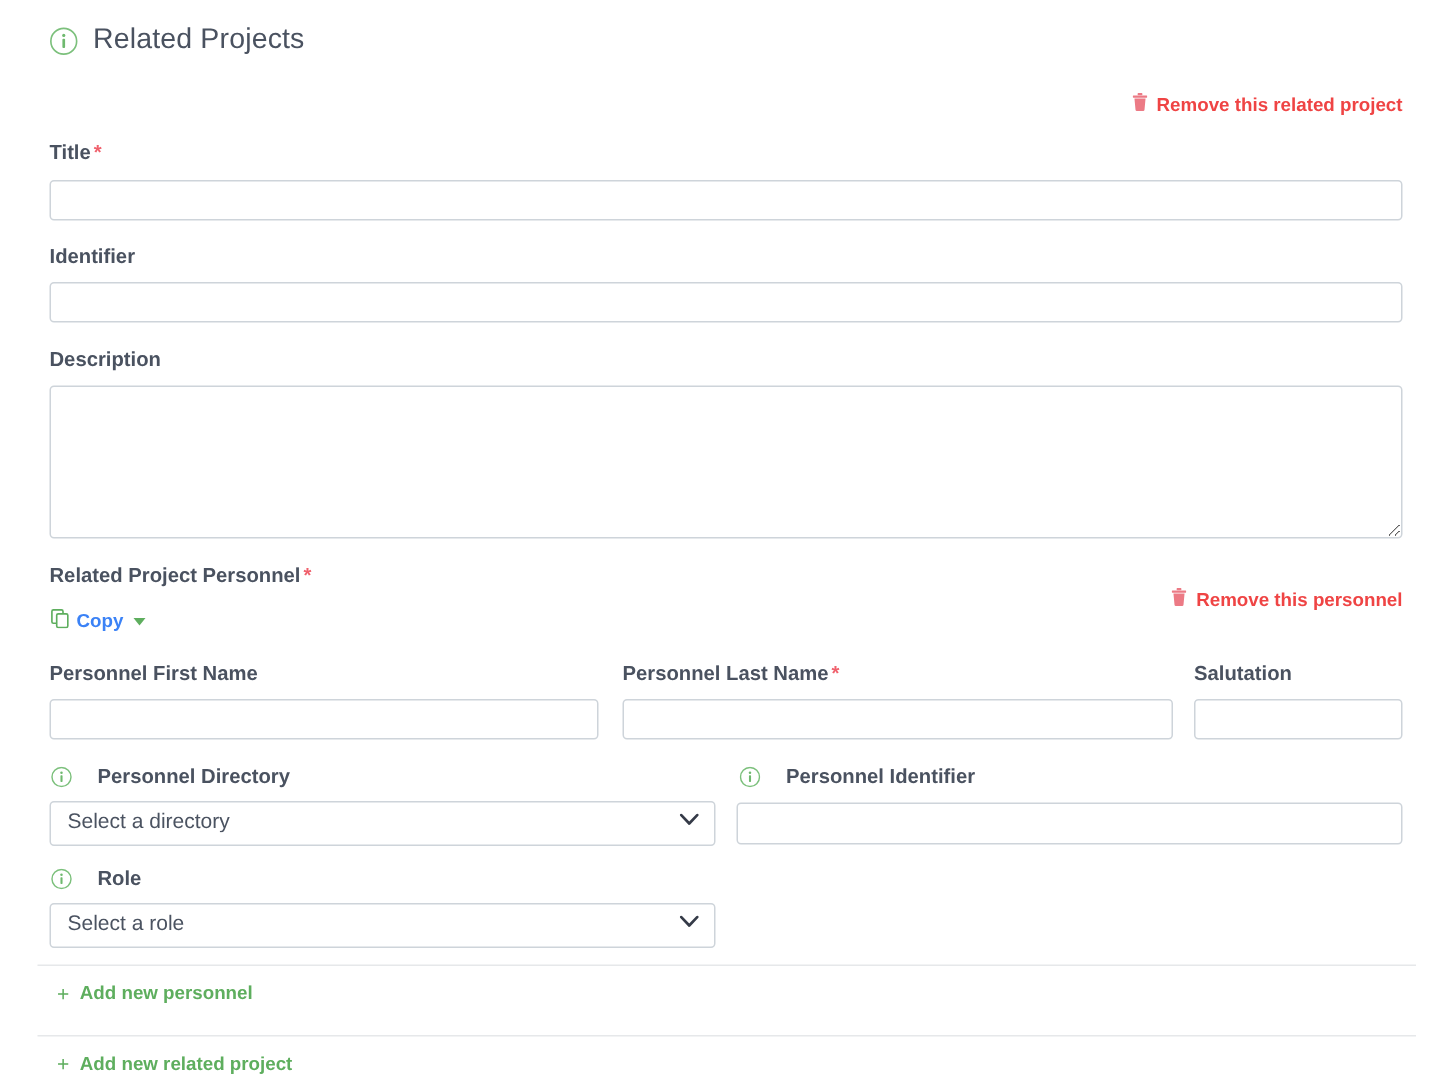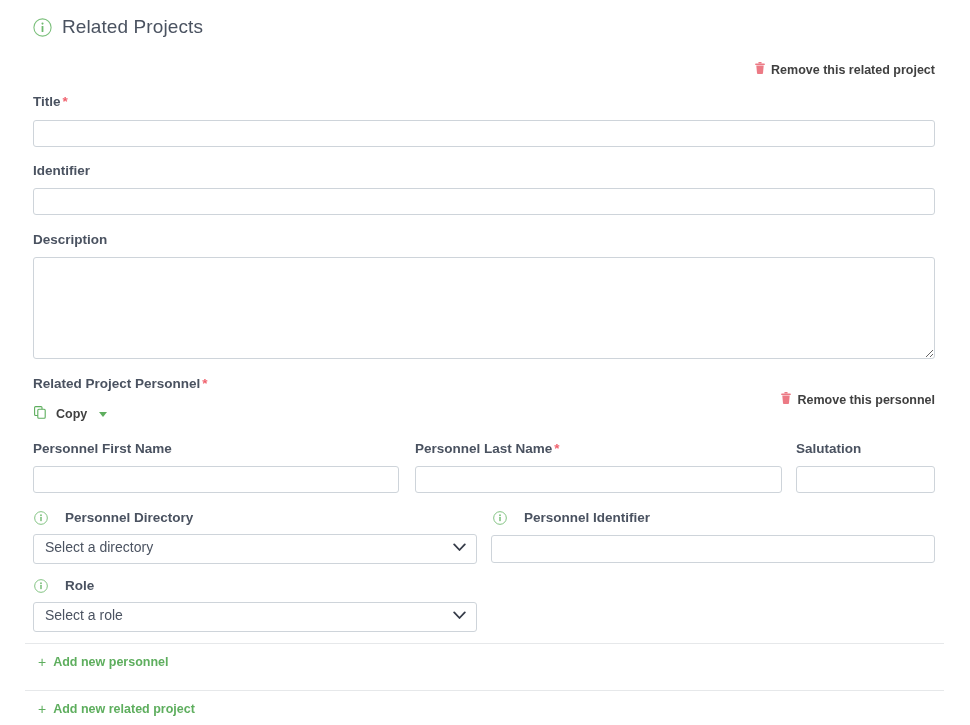--- a/index.html
+++ b/index.html
@@ -54,21 +54,21 @@
   }
 
   
   .danger-link {
     position: absolute;
     display: flex;
     align-items: center;
     gap: 6px;
     font-size: 12.5px;
     font-weight: 700;
-    color: #404040;
+    color: #ef4444;
     cursor: pointer;
     white-space: nowrap;
   }
   .danger-link .trash { flex: 0 0 auto; display: block; }
 
   
   .field-label {
     position: absolute;
     font-size: 13.5px;
     font-weight: 700;
@@ -140,24 +140,24 @@
   .chev {
     flex: 0 0 auto;
     display: block;
   }
 
   
   .copy-btn {
     position: absolute;
     display: flex;
     align-items: center;
-    gap: 10px;
+    gap: 5px;
     font-size: 12.5px;
     font-weight: 700;
-    color: #404040;
+    color: #3b82f6;
     cursor: pointer;
     background: transparent;
     border: none;
     padding: 0;
     font-family: "Liberation Sans", sans-serif;
   }
   .caret-down {
     width: 0; height: 0;
     border-left: 4px solid transparent;
     border-right: 4px solid transparent;

